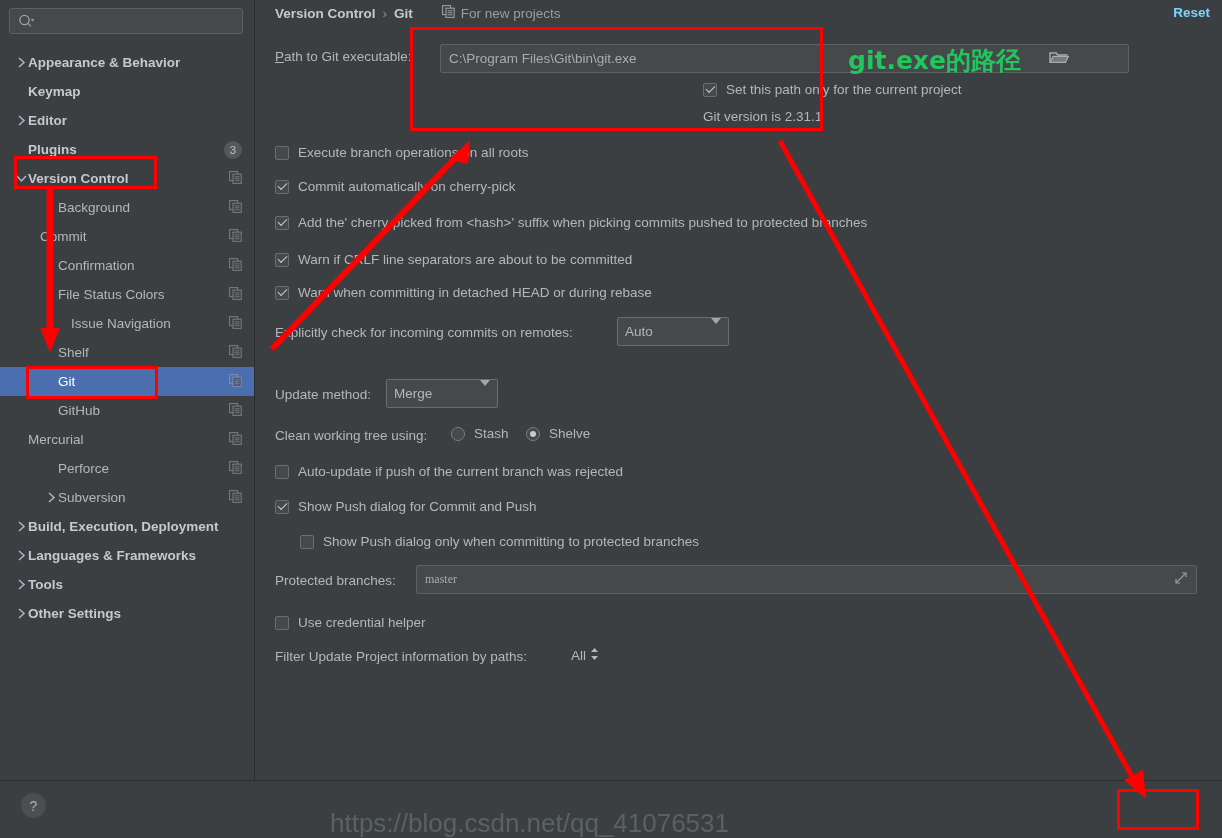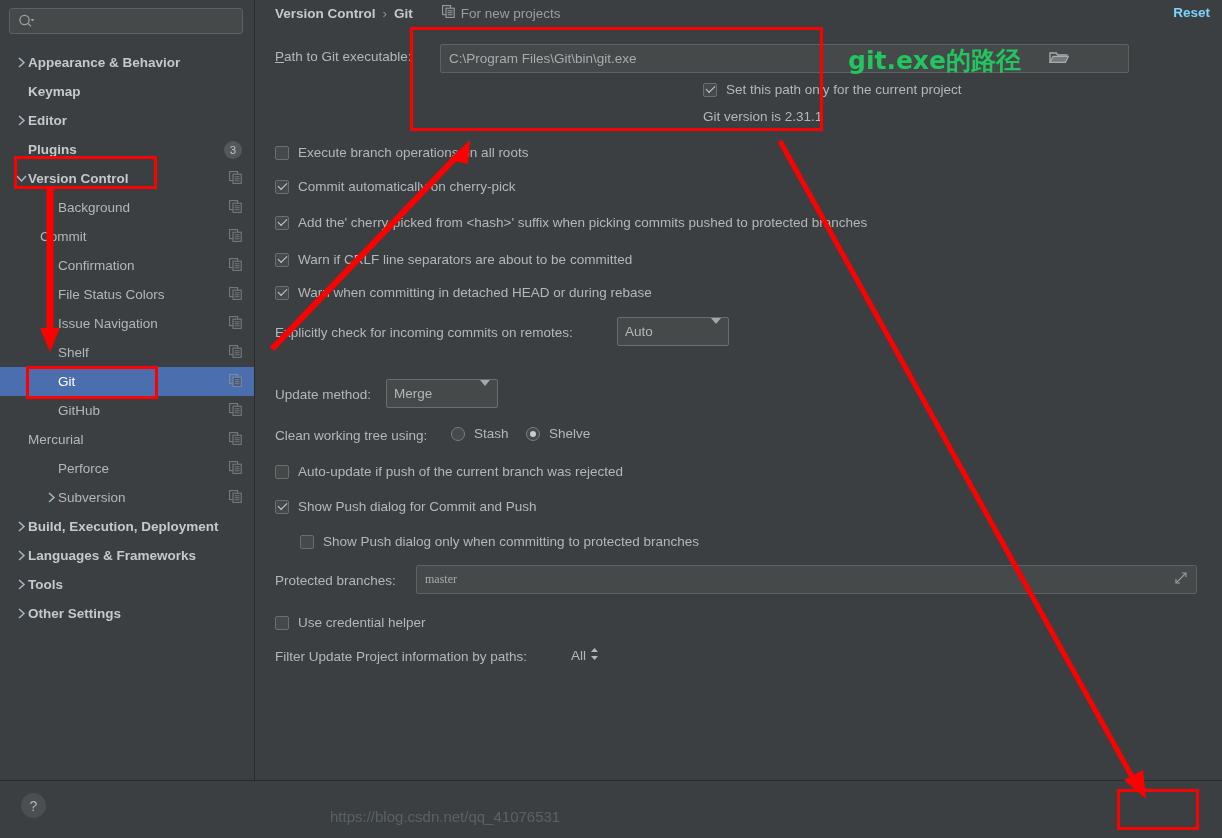--- a/index.html
+++ b/index.html
@@ -104,21 +104,21 @@
     font-size:14px;cursor:pointer;
   }
 
   
   .anno-box{position:absolute;border:3px solid #ff0000;box-sizing:border-box;pointer-events:none;}
   .anno-text{
     position:absolute;color:#22c55e;font-weight:bold;font-size:25px;
     font-family:"DejaVu Sans",sans-serif;pointer-events:none;white-space:nowrap;
   }
   .watermark{
-    position:absolute;left:330px;top:808px;color:#5c6366;font-size:15px;
+    position:absolute;left:330px;top:808px;color:#5c6366;font-size:26px;
     font-family:"Liberation Sans",sans-serif;opacity:.95;pointer-events:none;white-space:nowrap;
   }
   svg.arrow-layer{position:absolute;left:0;top:0;width:1222px;height:838px;pointer-events:none;}
 </style>
 </head>
 <body>
 
 <div id="root">
 
   <div class="sidebar">
@@ -228,21 +228,21 @@
           <span class="right">
             <span class="copyico"><svg width="13" height="13" viewBox="0 0 13 13">
                 <rect x="0.6" y="0.6" width="8" height="9" fill="none" stroke="#9a9ea1" stroke-width="1.1"></rect>
                 <rect x="4" y="3.2" width="8.2" height="9.2" fill="#3c3f41" stroke="#9a9ea1" stroke-width="1.1"></rect>
                 <line x1="5.6" y1="5.8" x2="10.6" y2="5.8" stroke="#9a9ea1" stroke-width="1"></line>
                 <line x1="5.6" y1="7.8" x2="10.6" y2="7.8" stroke="#9a9ea1" stroke-width="1"></line>
                 <line x1="5.6" y1="9.8" x2="10.6" y2="9.8" stroke="#9a9ea1" stroke-width="1"></line>
               </svg></span>
           </span>
         </div>
-        <div class="trow child" style="padding-left: 44px;">
+        <div class="trow child" style="padding-left: 44px; margin-left: 13px;">
           <span class="arrow"></span>
           <span class="lbl">Issue Navigation</span>
           <span class="right">
             <span class="copyico"><svg width="13" height="13" viewBox="0 0 13 13">
                 <rect x="0.6" y="0.6" width="8" height="9" fill="none" stroke="#9a9ea1" stroke-width="1.1"></rect>
                 <rect x="4" y="3.2" width="8.2" height="9.2" fill="#3c3f41" stroke="#9a9ea1" stroke-width="1.1"></rect>
                 <line x1="5.6" y1="5.8" x2="10.6" y2="5.8" stroke="#9a9ea1" stroke-width="1"></line>
                 <line x1="5.6" y1="7.8" x2="10.6" y2="7.8" stroke="#9a9ea1" stroke-width="1"></line>
                 <line x1="5.6" y1="9.8" x2="10.6" y2="9.8" stroke="#9a9ea1" stroke-width="1"></line>
               </svg></span>

